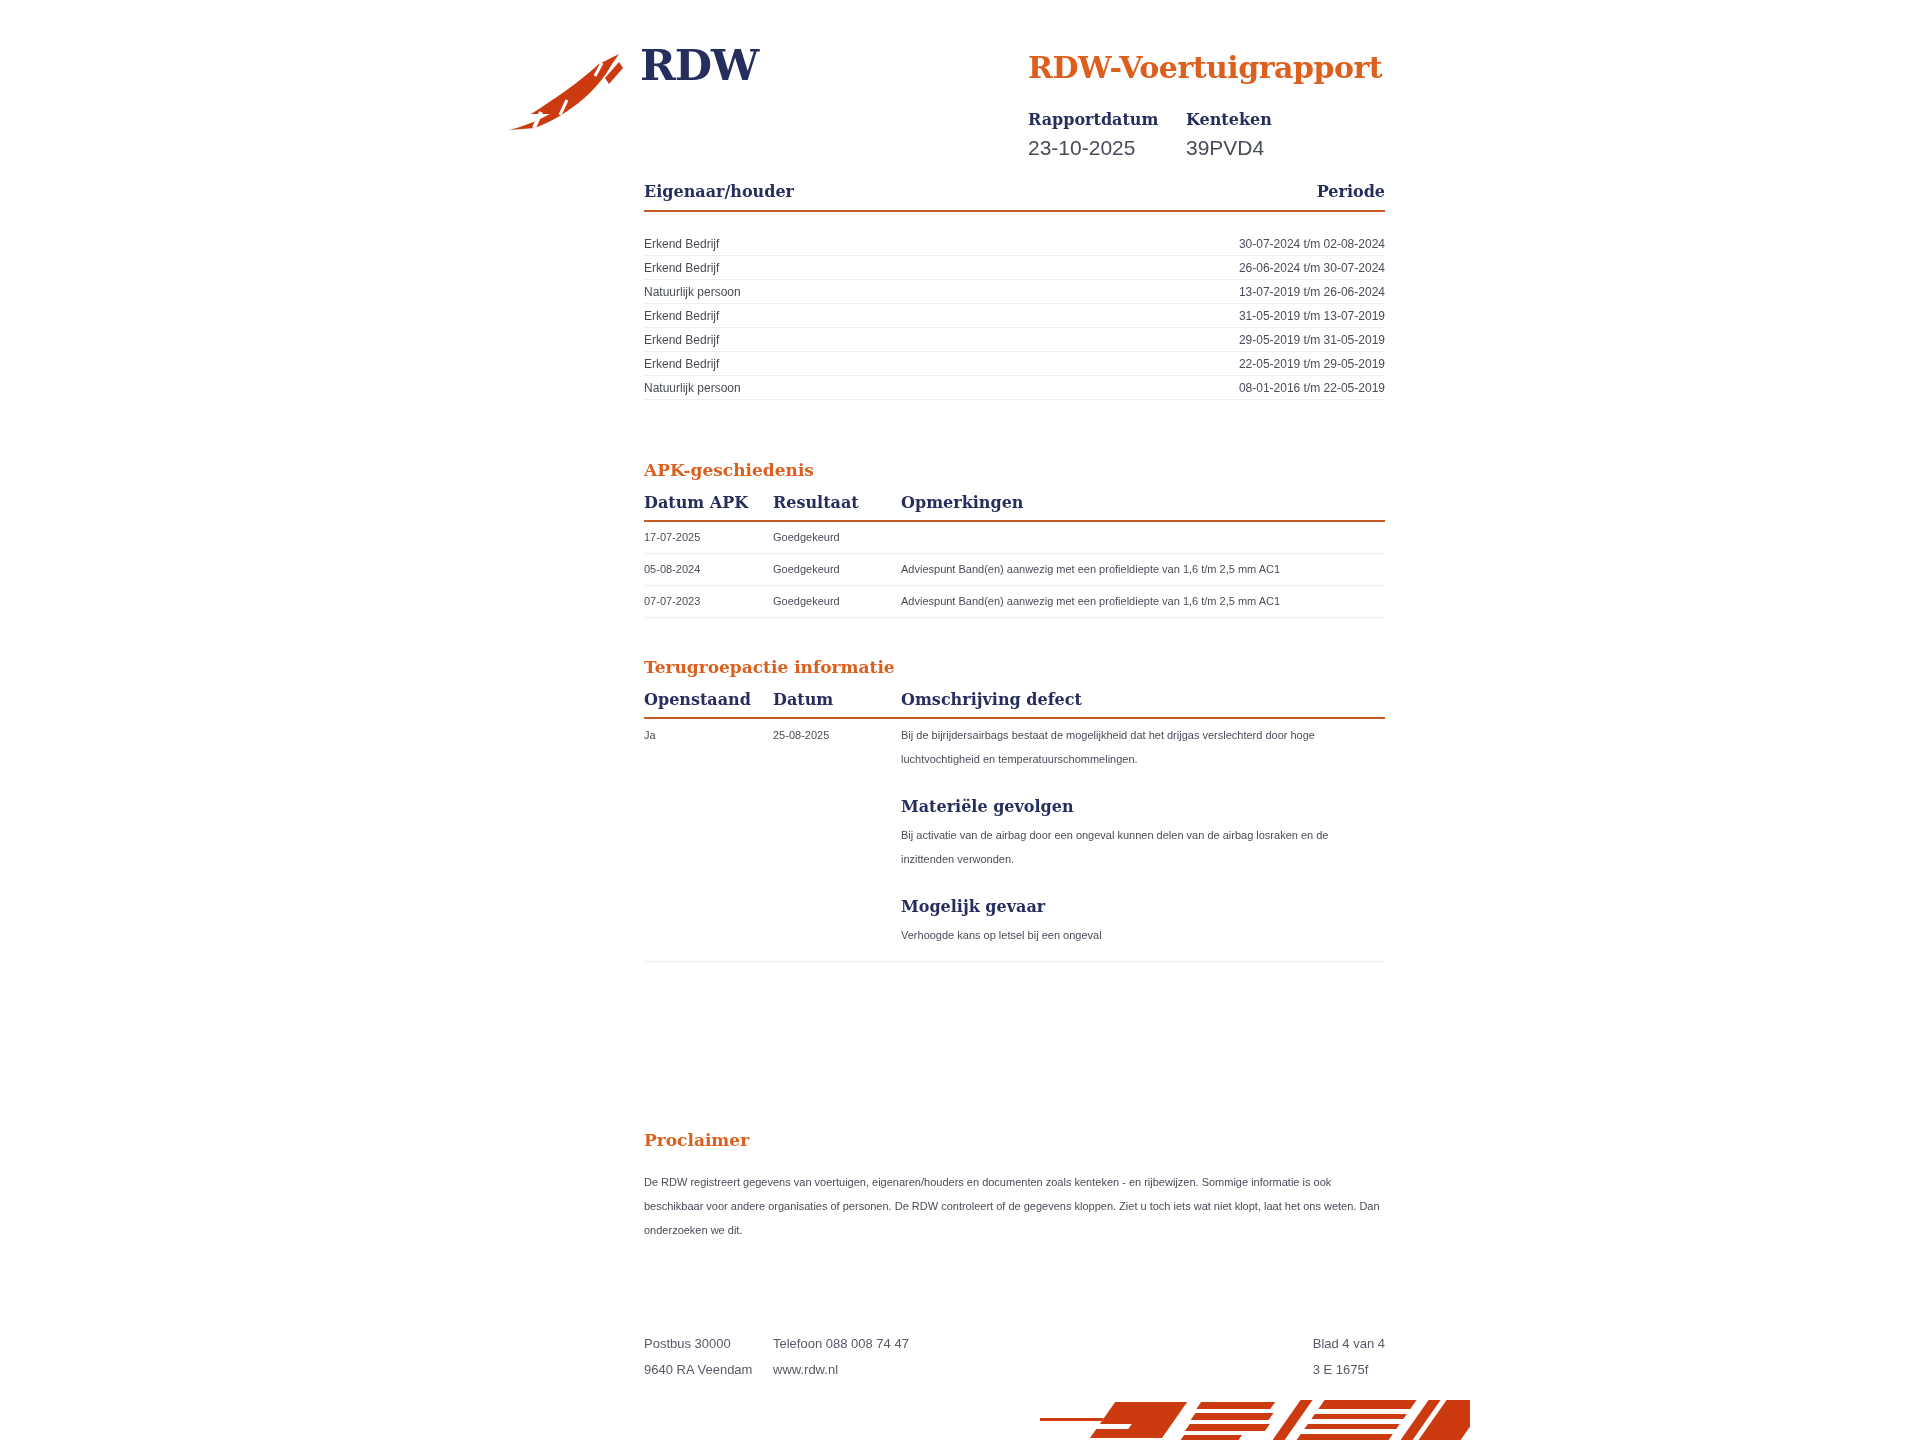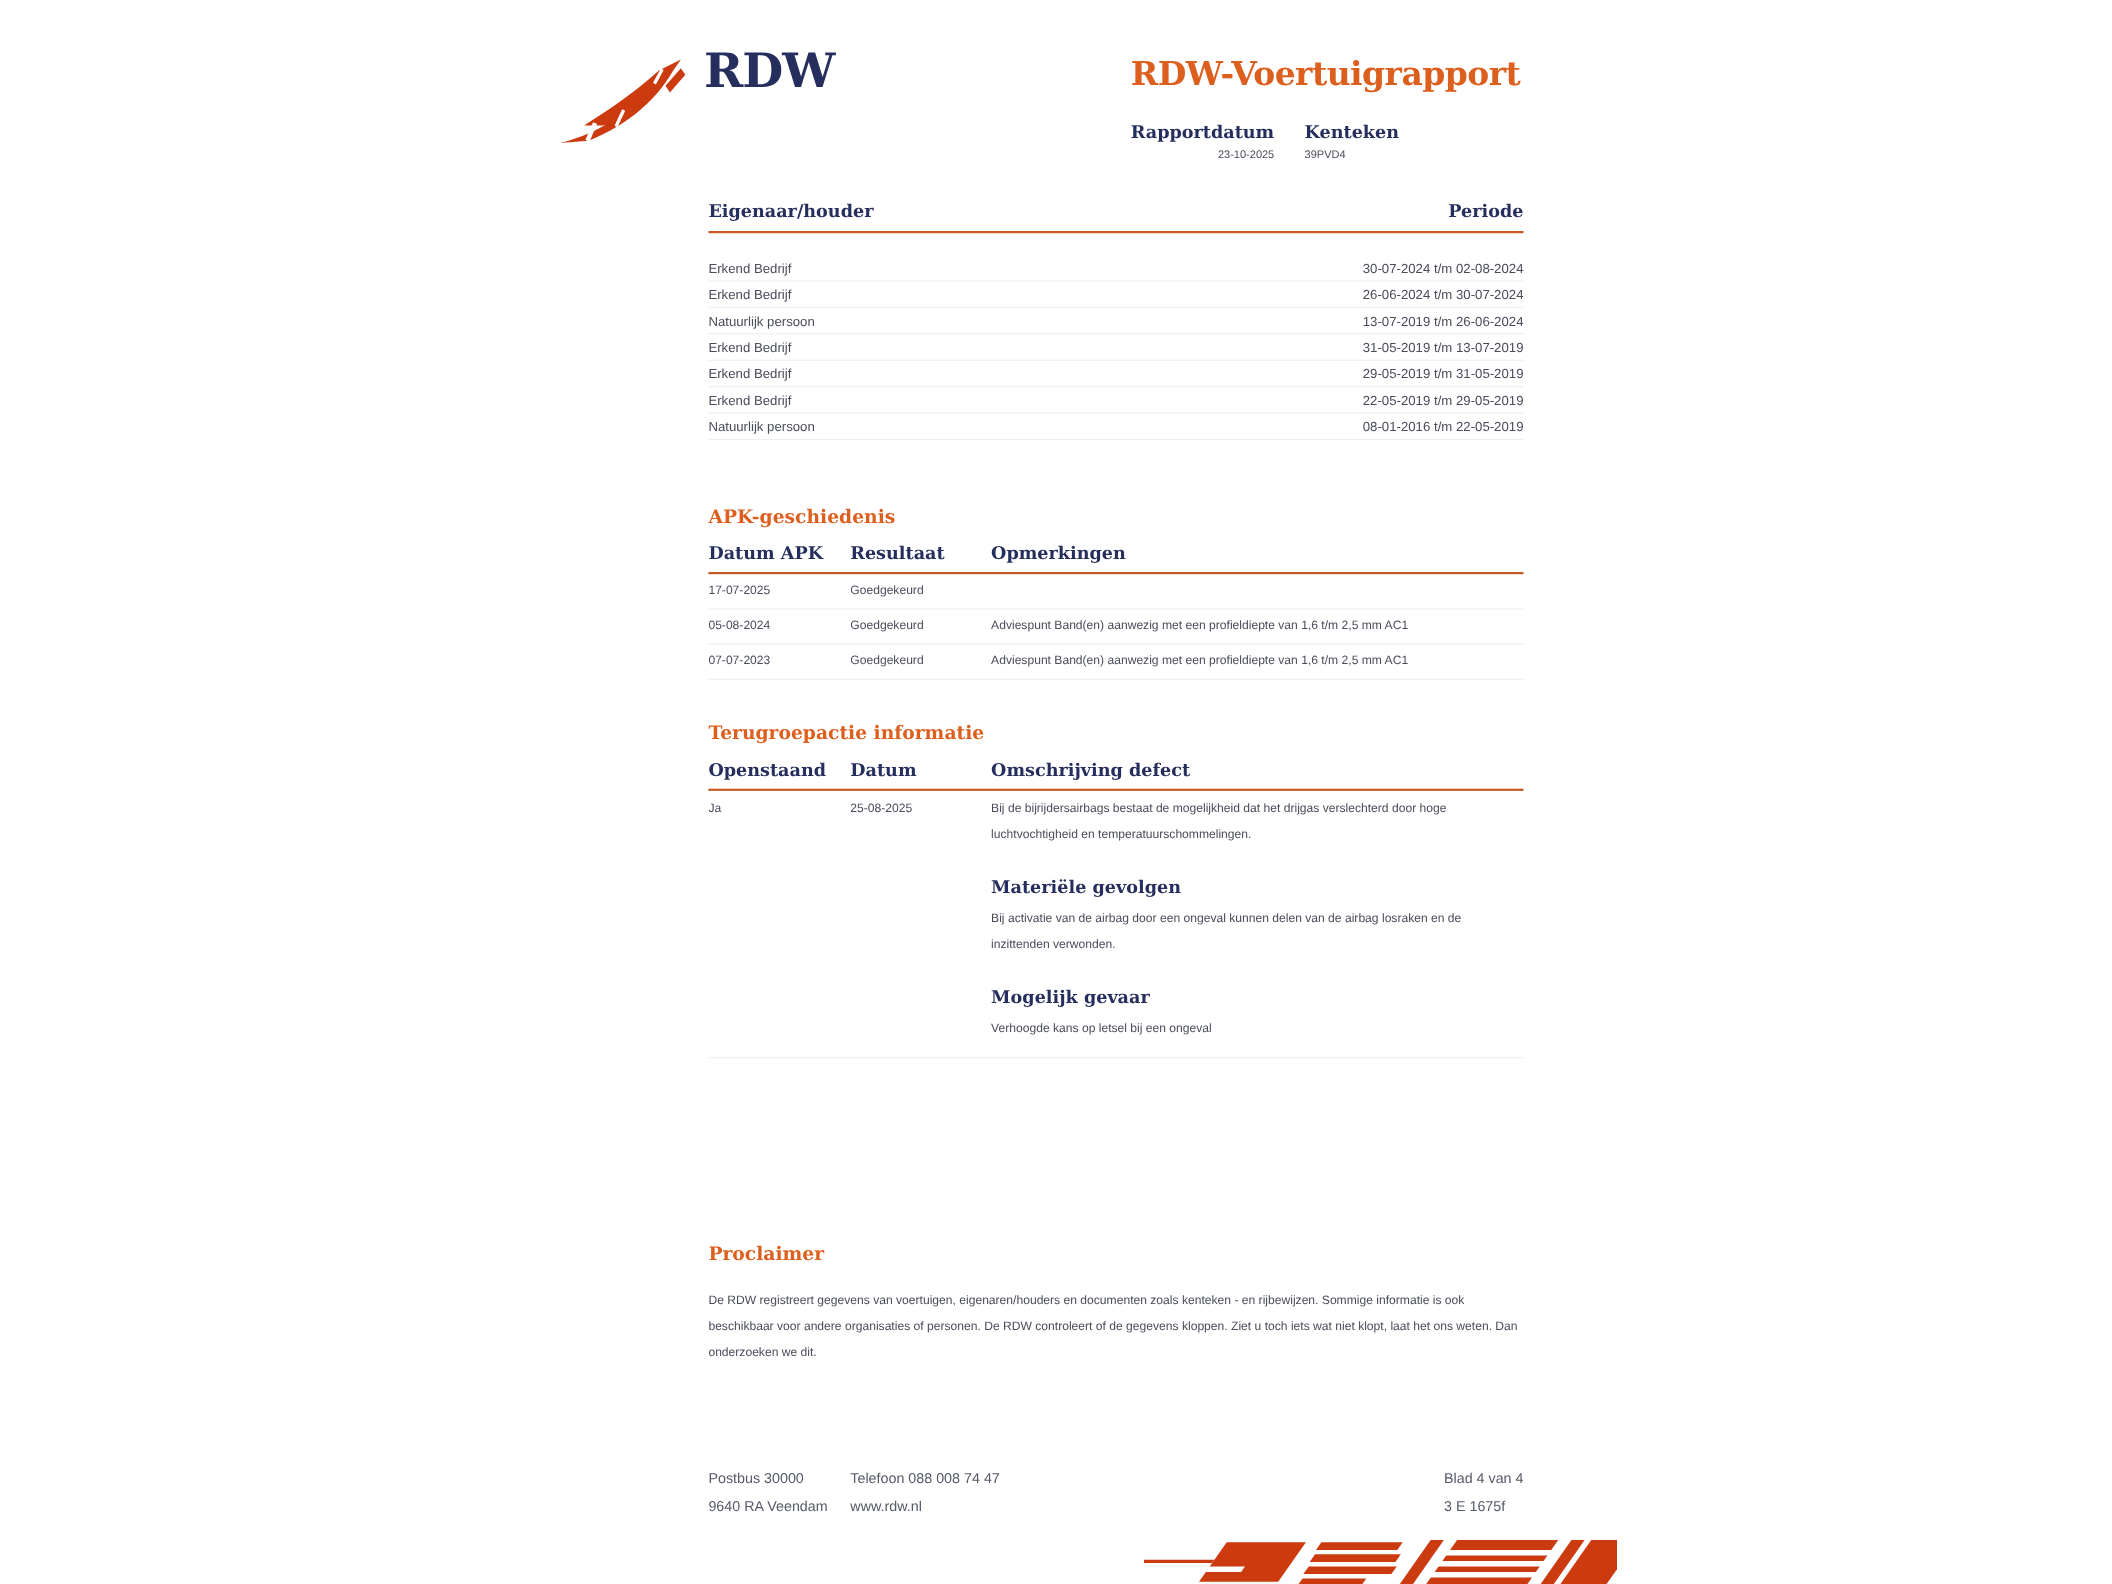--- a/index.html
+++ b/index.html
@@ -12,21 +12,21 @@
   .page{position:relative;width:1592px;height:1440px;background:#fff;overflow:hidden;text-decoration:underline;}
   .abs{position:absolute;}
 
   
   .brand-text{left:640px;top:40px;font-family:"DejaVu Serif",serif;font-weight:bold;
     font-size:43px;letter-spacing:-1px;color:var(--navy);}
   .report-title{left:1028px;top:50px;font-family:"DejaVu Serif",serif;font-weight:bold;
     font-size:30px;letter-spacing:-0.5px;color:var(--accent);}
   .meta-block{top:110px;}
   .meta-label{font-family:"DejaVu Serif",serif;font-weight:bold;font-size:16px;color:var(--navy);}
-  .meta-value{margin-top:7px;font-size:10px;color:var(--body);}
+  .meta-value{margin-top:7px;font-size:21px;color:var(--body);}
 
   
   .sec{left:644px;width:741px;}
   .sec-title{font-family:"DejaVu Serif",serif;font-weight:bold;font-size:17px;color:var(--accent);}
   .colhead{font-family:"DejaVu Serif",serif;font-weight:bold;font-size:16px;color:var(--navy);}
   .txt{font-size:11px;color:var(--body);line-height:24px;}
 
   
   .owner-head{display:flex;justify-content:space-between;padding-bottom:9px;
     border-bottom:2px solid var(--rule);}
@@ -66,21 +66,21 @@
       <path d="M100 26 L114 10 L118 16 L104 32 Z" fill="#cc3b10"></path>
       <line x1="36" y1="60" x2="29" y2="76" stroke="#ffffff" stroke-width="4"></line>
       <line x1="62" y1="48" x2="55" y2="63" stroke="#ffffff" stroke-width="3"></line>
       <line x1="90" y1="24" x2="97" y2="11" stroke="#ffffff" stroke-width="3"></line>
     </svg>
   </div>
   <div class="abs brand-text">RDW</div>
 
   <h1 class="abs report-title">RDW-Voertuigrapport</h1>
 
-  <div class="abs meta-block" style="left:1028px;text-align:right;">
+  <div class="abs meta-block" style="left:1028px;">
     <div class="meta-label">Rapportdatum</div>
     <div class="meta-value">23-10-2025</div>
   </div>
   <div class="abs meta-block" style="left:1186px;">
     <div class="meta-label">Kenteken</div>
     <div class="meta-value">39PVD4</div>
   </div>
 
   <section class="abs sec" style="top:182px;">
     <div class="owner-head">

